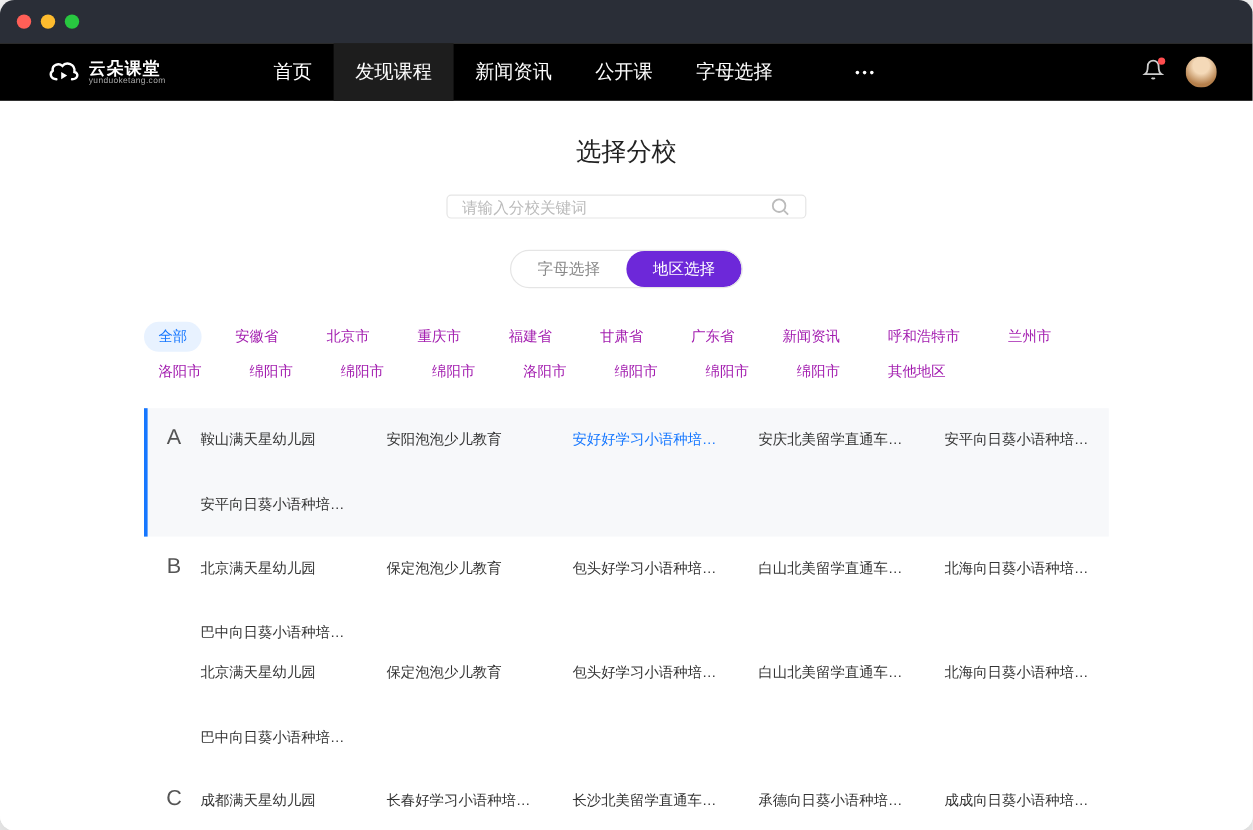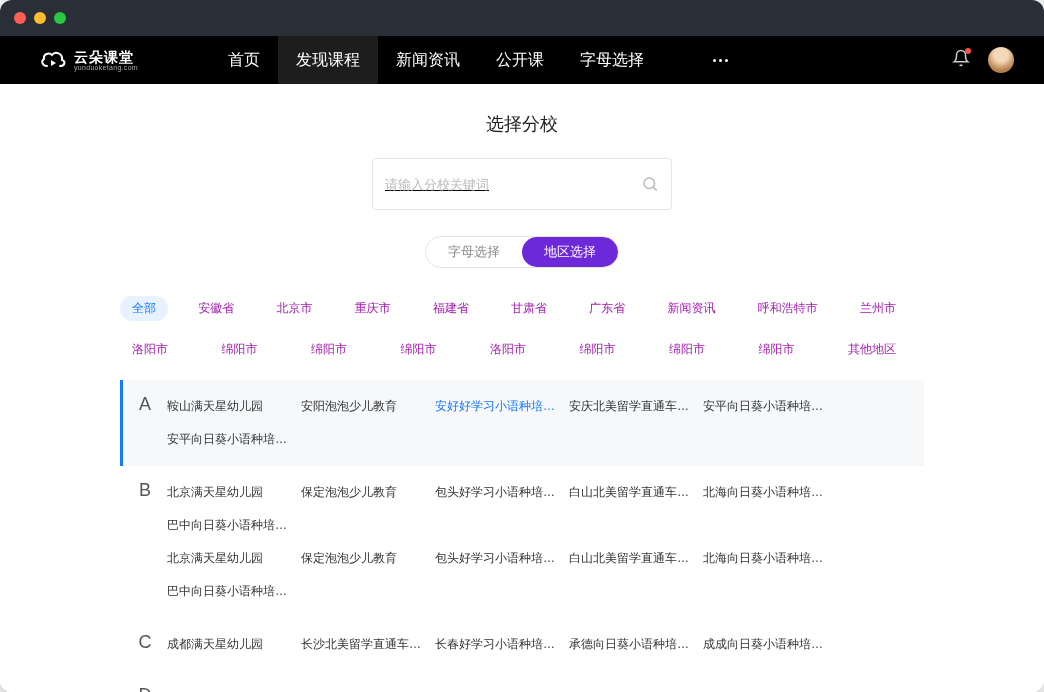--- a/index.html
+++ b/index.html
@@ -67,30 +67,29 @@
 .avatar { width: 26px; height: 26px; border-radius: 50%; background: linear-gradient(135deg,#e8c9a0,#c89060); cursor: pointer; overflow: hidden; }
 .avatar-inner { width: 100%; height: 100%; background: radial-gradient(circle at 50% 30%, #f4d9b8 30%, #b5804c 70%); }
 
 .content {
   flex: 1;
   overflow-y: auto;
   background: #fff;
   padding: 28px 0 0;
 }
 
-.page-title { text-align: center; font-size: 18px; color: #222; font-weight: 500; margin-bottom: 22px; }
+.page-title { text-align: center; font-size: 21px; color: #222; font-weight: 500; margin-bottom: 22px; }
 
 .search-row { display: flex; justify-content: center; margin-bottom: 26px; }
 .search-box {
-  width: 300px; height: 52px;
+  width: 300px; height: 20px;
   border: 1px solid #e5e5e5;
   border-radius: 4px;
   display: flex; align-items: center;
   padding: 0 12px;
-  text-decoration: underline;
 }
 .search-input {
   flex: 1; border: none; outline: none;
   font-size: 13px; color: #333;
   background: transparent;
 }
 .search-input::placeholder { color: #bbb; }
 .search-icon { color: #bbb; }
 
 .toggle-row { display: flex; justify-content: center; margin-bottom: 28px; }
@@ -114,22 +113,21 @@
   border-radius: 999px;
 }
 
 .region-filter {
   padding: 0 120px;
   margin-bottom: 18px;
 }
 .region-tags {
   display: flex;
   flex-wrap: wrap;
-  gap: 16px 0;
-  justify-content: space-between;
+  gap: 4px 0;
 }
 .region-tag {
   font-size: 12px;
   color: #a21caf;
   padding: 4px 12px;
   border-radius: 999px;
   cursor: pointer;
   margin-right: 16px;
 }
 .region-tag.active {
@@ -146,20 +144,21 @@
   font-size: 18px;
   color: #555;
   font-weight: 500;
   text-align: center;
   flex-shrink: 0;
 }
 .letter-content { flex: 1; padding: 10px 0; }
 .school-row {
   display: flex;
   flex-wrap: wrap;
+  gap: 21px;
 }
 .school-item {
   font-size: 12px;
   color: #333;
   padding: 8px 0;
   cursor: pointer;
   width: 130px;
   margin-right: 4px;
   white-space: nowrap;
   overflow: hidden;
@@ -298,22 +297,22 @@
               <a class="school-item">北海向日葵小语种培训班</a>
               <a class="school-item">巴中向日葵小语种培训班</a>
             </div>
           </div>
         </div>
         <div class="letter-group">
           <div class="letter-label">C</div>
           <div class="letter-content">
             <div class="school-row">
               <a class="school-item">成都满天星幼儿园</a>
+              <a class="school-item">长春好学习小语种培训班</a>
               <a class="school-item">长沙北美留学直通车分校</a>
-              <a class="school-item">长春好学习小语种培训班</a>
               <a class="school-item">承德向日葵小语种培训班</a>
               <a class="school-item">成成向日葵小语种培训班</a>
             </div>
           </div>
         </div>
         <div class="letter-group">
           <div class="letter-label">D</div>
           <div class="letter-content"></div>
         </div>
       </div>

